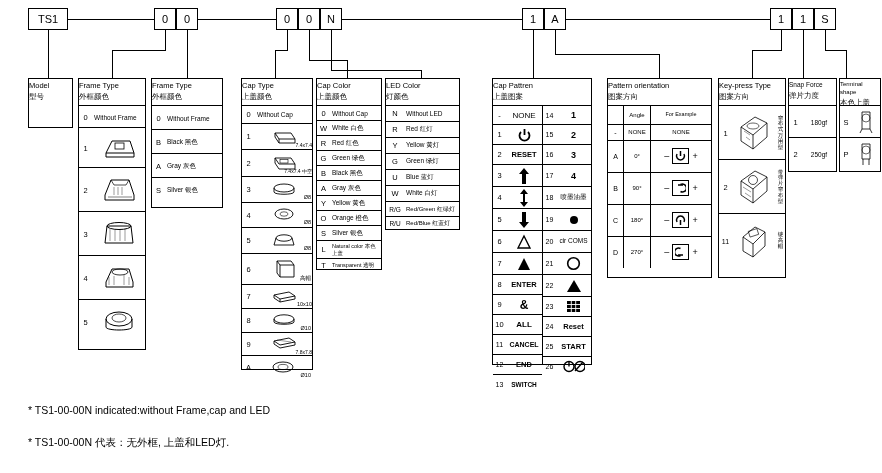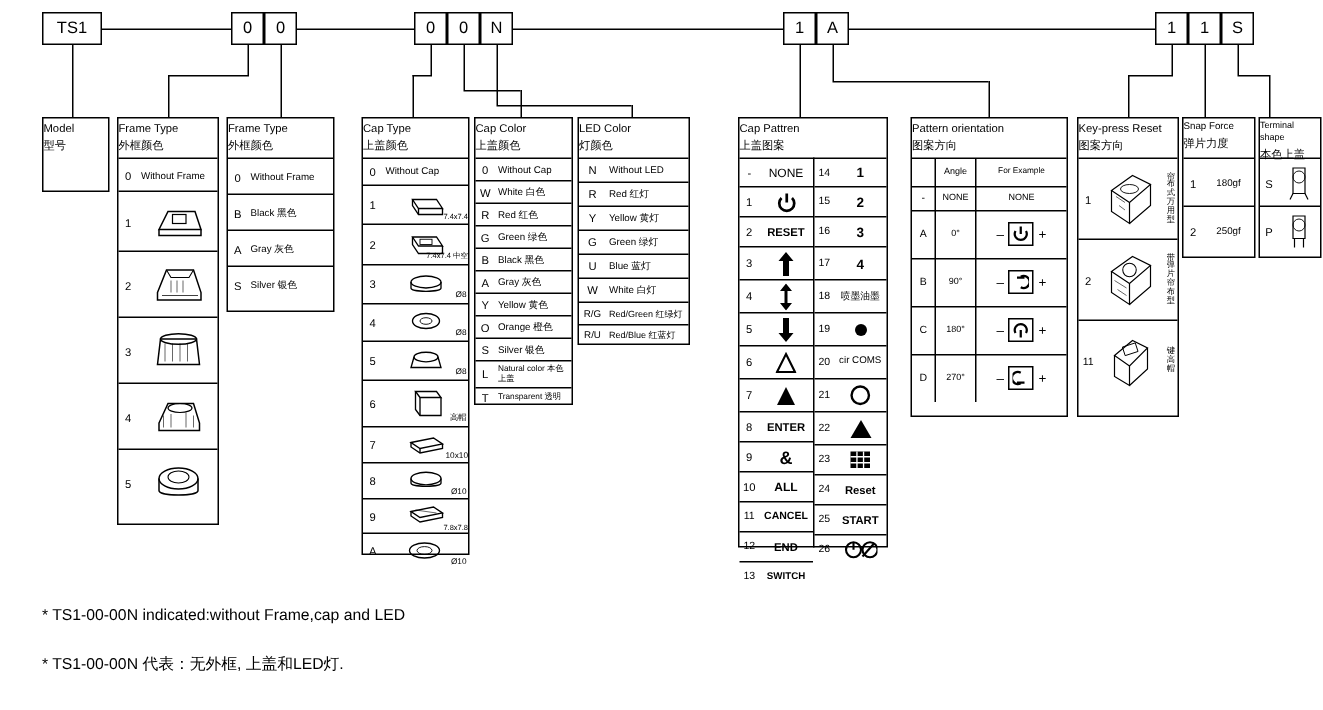--- a/index.html
+++ b/index.html
@@ -660,21 +660,21 @@
             <path d="M2 6 A4 4 0 1 1 9 6" fill="none" stroke="#000" stroke-width="1.5" transform="rotate(-90 5.5 6)"></path>
             <path d="M3 9 L8 9" stroke="#000" stroke-width="1.5"></path>
           </svg>
       </span>
       <span style="font-size:9px;">+</span>
     </div>
   </div>
 </div>
 
 <div class="panel" style="left:718px;top:78px;width:68px;height:200px;">
-  <div class="phead">Key-press Reset</div>
+  <div class="phead">Key-press Type</div>
   <div class="phead cn">图案方向</div>
   <div class="sep" style="top:26px;"></div>
 
   <div style="position:absolute;top:28px;left:0;width:100%;height:52px;display:flex;align-items:center;">
     <div class="k">1</div>
     <div style="flex:1;display:flex;align-items:center;justify-content:center;">
       <svg width="34" height="40" viewBox="0 0 34 40">
           <path d="M4 14 L18 4 L30 10 L16 22 Z" fill="none" stroke="#000" stroke-width="0.8"></path>
           <path d="M4 14 L4 28 L16 36 L16 22" fill="none" stroke="#000" stroke-width="0.8"></path>
           <path d="M16 36 L30 24 L30 10" fill="none" stroke="#000" stroke-width="0.8"></path>

